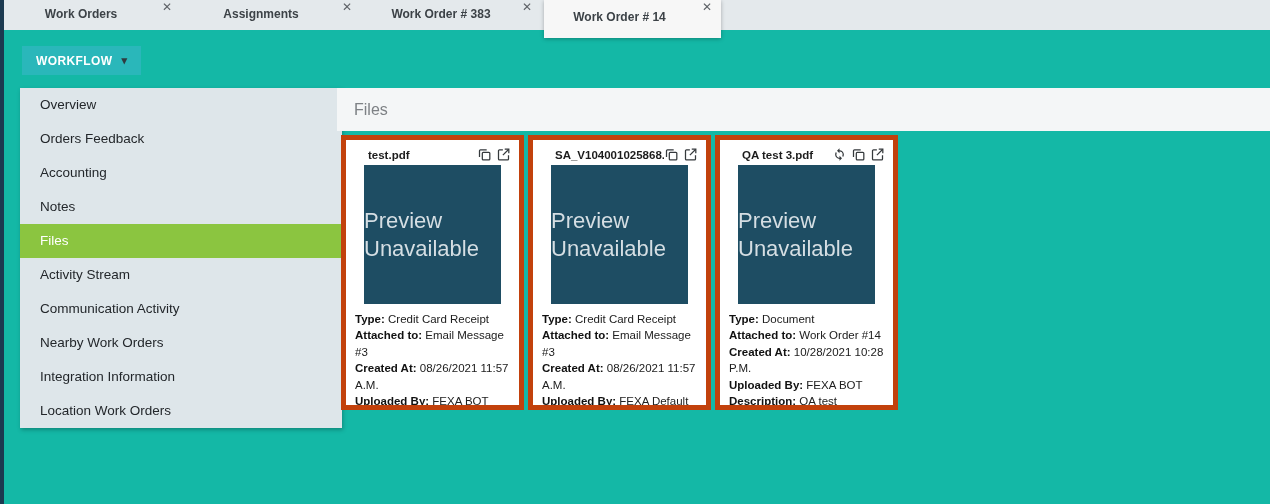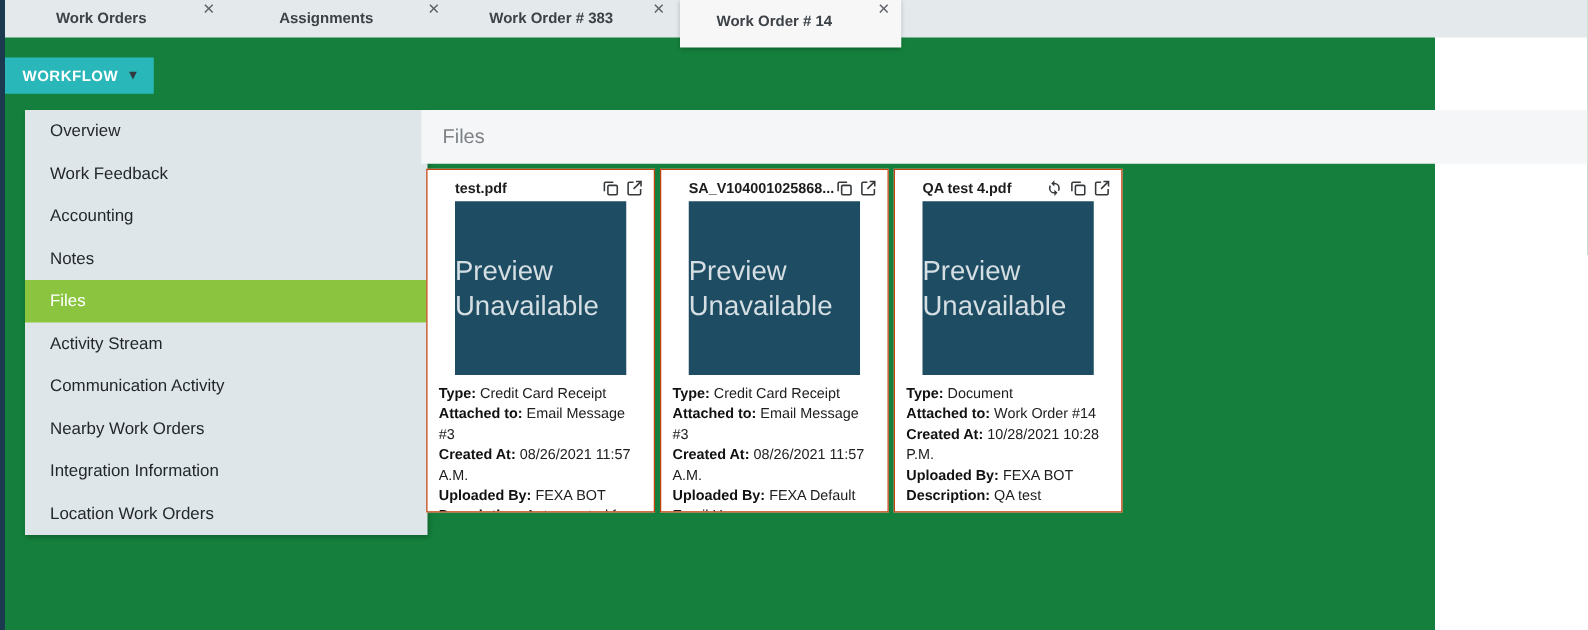--- a/index.html
+++ b/index.html
@@ -1,55 +1,55 @@
 <!DOCTYPE html>
 <html style="--teal: #2ab7ba; --green: #8bc540; --navy: #1e4d63; --sidebar: #dee6ea; --tabbar: #e4e9ec; --secbar: #f4f6f7; --left-edge: #1b3a50;"><head>
 <meta charset="utf-8">
 <style>
   * { margin:0; padding:0; box-sizing:border-box; }
   html,body { width:1270px; height:504px; overflow:hidden; background:#fff;
     font-family:"Liberation Sans", sans-serif; }
-  .stage { position:relative; width:1148px; height:504px; background:#15803d; }
+  .stage { position:relative; width:1270px; height:504px; background:#14b8a6; }
 
   
   .left-edge { position:absolute; left:0; top:0; width:4px; height:504px; background:var(--left-edge,#1b3a50); }
 
   
   .tab-bar { position:absolute; left:4px; top:0; width:1266px; height:30px;
     background:var(--tabbar,#e4e9ec); display:flex; align-items:stretch; }
   .tab { position:relative; width:180px; height:30px; cursor:pointer; }
   .tab-label { position:absolute; left:0; right:26px; top:7px; text-align:center;
     font-size:12px; font-weight:700; color:#3c4247; white-space:nowrap; overflow:hidden; }
   .tab-close { position:absolute; right:12px; top:0px; font-size:12px; color:#5f6368;
     line-height:14px; cursor:pointer; }
   .tab.active { width:177px; height:38px; background:#f7f7f7; z-index:3;
     box-shadow:0 1px 4px rgba(0,0,0,.28); }
   .tab.active .tab-label { top:10px; }
   .tab.active .tab-close { right:9px; }
 
   
-  .workflow-btn { position:absolute; left:4px; top:46px; height:29px; padding:0 14px;
+  .workflow-btn { position:absolute; left:22px; top:46px; height:29px; padding:0 14px;
     background:var(--teal,#2ab7ba); color:#fff; font-size:12px; font-weight:700;
     letter-spacing:.4px; border:none; display:flex; align-items:center; gap:9px; cursor:pointer; }
   .workflow-caret { color:#2f3b40; font-size:11px; line-height:1; }
 
   
   .sidebar { position:absolute; left:20px; top:88px; width:322px; background:var(--sidebar,#dee6ea);
     box-shadow:1px 2px 4px rgba(0,0,0,.25); }
   .side-item { height:34px; line-height:34px; padding-left:20px; font-size:13.5px;
     color:#23272b; cursor:pointer; white-space:nowrap; }
   .side-item.active { background:var(--green,#8bc540); color:#fff; }
 
   
   .section-bar { position:absolute; left:337px; top:88px; width:933px; height:43px;
     background:var(--secbar,#f4f6f7); }
   .section-title { font-size:16px; color:#7d8185; line-height:43px; padding-left:17px; }
 
   .cards { position:absolute; left:341px; top:135px; display:flex; gap:4px; }
-  .card { width:183px; height:275px; background:#fff; border:1px solid #c2410c;
+  .card { width:183px; height:275px; background:#fff; border:5px solid #c2410c;
     overflow:hidden; }
   .card-head { display:flex; align-items:flex-start; padding:7px 8px 2px 8px; }
   .card-title { flex:1; font-size:11.5px; font-weight:700; color:#1c1c1c; padding-left:14px;
     white-space:nowrap; overflow:hidden; padding-top:2px; }
   .card-actions { display:flex; gap:4px; flex:0 0 auto; }
   .action-icon { width:15px; height:15px; color:#35393c; cursor:pointer; }
   .action-icon svg { width:15px; height:15px; display:block; }
   .preview-box { width:137px; height:139px; margin:1px auto 0 auto; background:var(--navy,#1e4d63);
     display:flex; align-items:center; justify-content:center; text-align:left;
     color:#d5dee3; font-size:22px; line-height:1.27; }
@@ -81,21 +81,21 @@
       </div>
     </div>
 
   <button class="workflow-btn">
     <span>WORKFLOW</span>
     <span class="workflow-caret">▾</span>
   </button>
 
   <nav class="sidebar">
       <div class="side-item">Overview</div>
-      <div class="side-item">Work Feedback</div>
+      <div class="side-item">Orders Feedback</div>
       <div class="side-item">Accounting</div>
       <div class="side-item">Notes</div>
       <div class="side-item active">Files</div>
       <div class="side-item">Activity Stream</div>
       <div class="side-item">Communication Activity</div>
       <div class="side-item">Nearby Work Orders</div>
       <div class="side-item">Integration Information</div>
       <div class="side-item">Location Work Orders</div>
     </nav>
 
@@ -154,21 +154,21 @@
         <div class="preview-box">Preview Unavailable</div>
         <div class="fields">
           <div><b>Type:</b> Credit Card Receipt</div>
           <div><b>Attached to:</b> Email Message #3</div>
           <div><b>Created At:</b> 08/26/2021 11:57 A.M.</div>
           <div><b>Uploaded By:</b> FEXA Default Email User</div>
         </div>
       </div>
       <div class="card">
         <div class="card-head">
-          <div class="card-title">QA test 4.pdf</div>
+          <div class="card-title">QA test 3.pdf</div>
           <div class="card-actions">
             <span class="action-icon">
               <svg viewBox="0 0 24 24" fill="currentColor">
                 <path d="M12 5V2L8 6l4 4V7a5 5 0 0 1 5 5c0 .9-.24 1.74-.65 2.47l1.47 1.47A6.96 6.96 0 0 0 19 12a7 7 0 0 0-7-7zm0 12a5 5 0 0 1-5-5c0-.9.24-1.74.65-2.47L6.18 8.06A6.96 6.96 0 0 0 5 12a7 7 0 0 0 7 7v3l4-4-4-4v3z"></path>
               </svg>
             </span>
             <span class="action-icon">
               <svg viewBox="0 0 24 24" fill="none" stroke="currentColor" stroke-width="2">
                 <rect x="8.5" y="8.5" width="12" height="12" rx="1.5"></rect>
                 <path d="M15.5 4.5h-10a1.5 1.5 0 0 0-1.5 1.5v10"></path>

